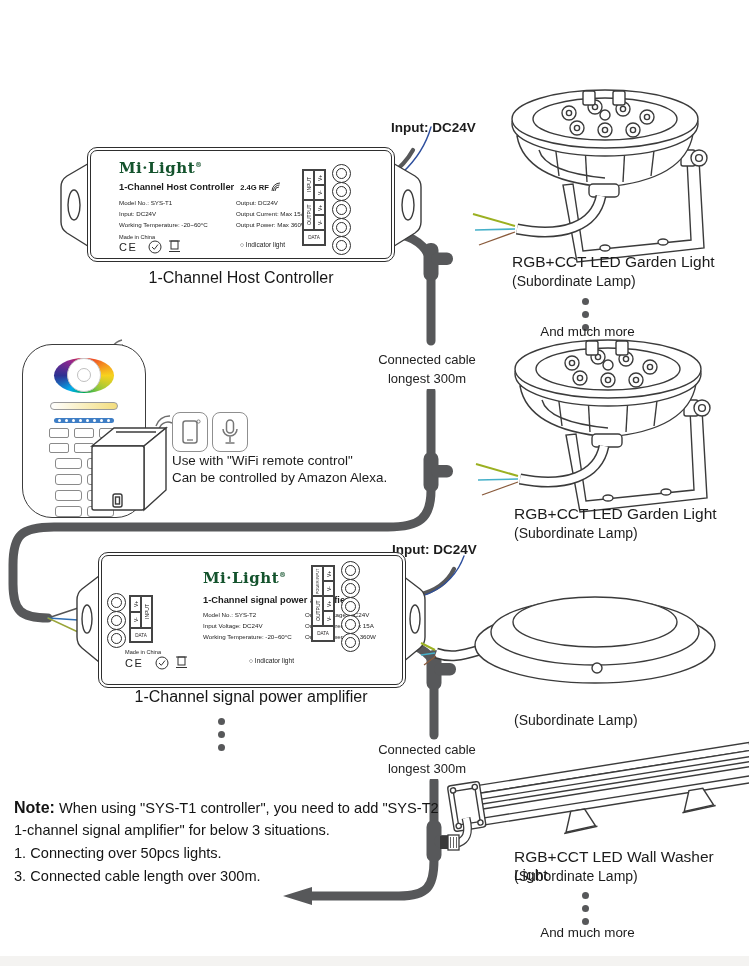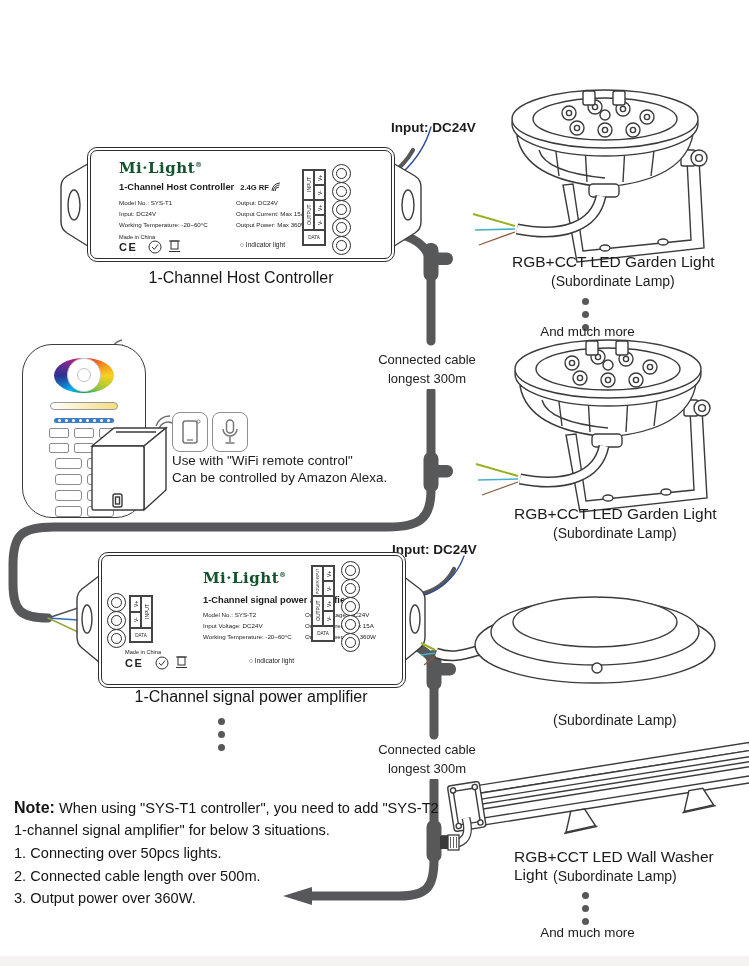--- a/index.html
+++ b/index.html
@@ -5,34 +5,34 @@
   html,body{margin:0;padding:0;background:#fff;}
   #page{position:relative;width:749px;height:966px;background:#ffffff;overflow:hidden;
         font-family:"Liberation Sans",sans-serif;color:#231f20;}
   .abs{position:absolute;}
   .ctr{text-align:center;}
   #title{left:0;top:26px;width:749px;text-align:center;font-size:29px;letter-spacing:7px;
          color:#c5a256;font-weight:400;}
   .inlabel{font-size:13.5px;font-weight:700;color:#1c1c1c;}
   .cablelabel{width:130px;text-align:center;font-size:13px;line-height:1.45;background:#fff;color:#222;}
   .lightname{font-size:15.5px;color:#1c1c1c;}
-  .lightsub{font-size:14px;color:#1c1c1c;margin-left:39px;}
+  .lightsub{font-size:14px;color:#1c1c1c;}
   .muchmore{font-size:13.4px;color:#1c1c1c;}
   .caption{font-size:16px;color:#161616;}
   .dots span{display:block;width:7px;height:7px;border-radius:50%;background:#57585a;margin:6px auto;}
   
   .devbody{position:absolute;background:#fff;border:1.8px solid #2e2e2e;border-radius:10px;}
   .devbody::before{content:"";position:absolute;inset:2px;border:1px solid #2e2e2e;border-radius:7px;pointer-events:none;}
   .brand{font-family:"DejaVu Serif",serif;font-weight:700;font-size:15px;letter-spacing:.5px;color:#14532d;}
   .brand sup{font-size:7px;}
   .prodline{font-size:9.3px;font-weight:700;color:#1a1a1a;white-space:nowrap;}
   .rf{font-size:7.6px;font-weight:700;margin-left:6px;}
   .specs{font-size:6.2px;line-height:1.78;color:#222;white-space:nowrap;}
   .madein{font-size:5.6px;color:#222;}
-  .cetxt{font-size:11px;font-weight:700;letter-spacing:1.5px;color:#222;}
+  .cetxt{font-size:11px;font-weight:400;letter-spacing:1.5px;color:#222;}
   .indic{font-size:6.6px;color:#222;white-space:nowrap;}
   .screw{width:17px;height:17px;border:1.7px solid #2e2e2e;border-radius:50%;position:relative;margin:0 0 -1px 0;background:#fff;}
   .screw::after{content:"";position:absolute;inset:3px;border:1.4px solid #2e2e2e;border-radius:50%;}
   .tgrid{display:grid;position:absolute;border:.8px solid #444;background:#fff;}
   .tcell{border:.4px solid #444;display:flex;align-items:center;justify-content:center;
          font-size:5px;color:#111;writing-mode:vertical-rl;transform:rotate(180deg);letter-spacing:0;overflow:hidden;}
   .tdata{border:.4px solid #444;display:flex;align-items:center;justify-content:center;font-size:4.6px;}
   
   #remote{left:22px;top:344px;width:122px;height:172px;border:1.6px solid #3c3c3c;border-radius:30px;background:#fff;
           display:flex;flex-direction:column;align-items:center;}
@@ -454,19 +454,18 @@
       <span></span>
       <span></span>
       <span></span>
     </div>
   <div class="abs muchmore" style="left:515px;top:925px;width:145px;text-align:center">And much more</div>
 
   <div class="abs notewrap" style="left:14px;top:796px">
     <b>Note:</b><span> When using "SYS-T1 controller", you need to add "SYS-T2 1-channel signal amplifier" for below 3 situations.</span>
     <div class="noteitems">
       <div>1. Connecting over 50pcs lights.</div>
-      <div>2. Connected cable length over 500m.</div>
-      <div>3. Output power over 360W.</div>
+      <div>3. Connected cable length over 300m.</div>
     </div>
   </div>
 
   <div id="botband" class="abs"></div>
 </div>
 
 </body></html>

